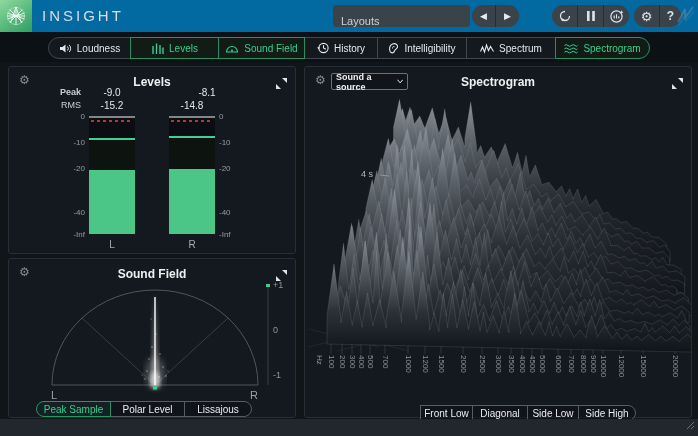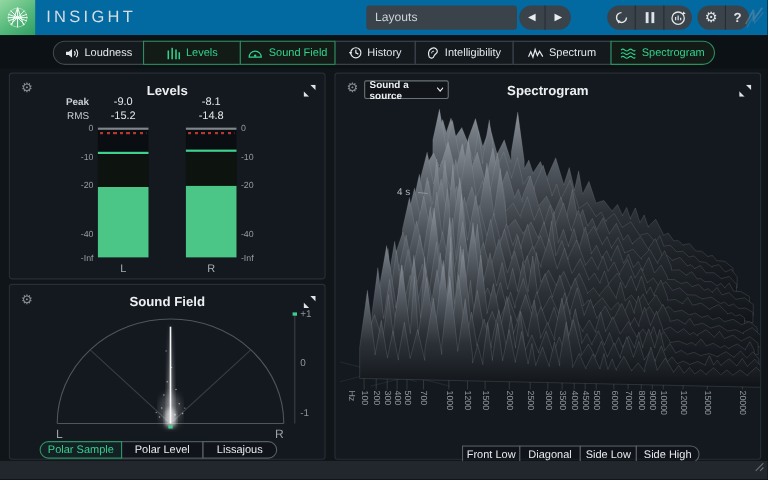--- a/index.html
+++ b/index.html
@@ -5,21 +5,21 @@
   html,body{margin:0;padding:0;background:#0f1419;}
   .window{position:relative;width:698px;height:436px;overflow:hidden;background:#10151a;
     font-family:"Liberation Sans","DejaVu Sans",sans-serif;color:#d5dbdf;}
   
   .topbar{position:absolute;left:0;top:0;width:698px;height:32px;background:#0369a1;}
   .logo{position:absolute;left:0;top:0;width:32px;height:32px;
     background:linear-gradient(145deg,#92d8a2 0%,#55b87a 55%,#2f9e63 100%);
     display:flex;align-items:center;justify-content:center;}
   .app-title{position:absolute;left:42px;top:7px;font-size:15px;letter-spacing:3px;color:#d7dde1;}
   .layouts{position:absolute;left:333px;top:5px;width:137px;height:22px;background:#3a424a;
-    border-radius:3px;display:flex;align-items:center;padding-left:8px;box-sizing:border-box;
+    border-radius:3px;display:flex;align-items:flex-end;padding-left:8px;box-sizing:border-box;
     font-size:11px;color:#ccd3d8;}
   .navpair{position:absolute;left:472px;top:5px;height:22px;display:flex;background:#3a424a;border-radius:11px;}
   .navbtn{width:23px;height:22px;display:flex;align-items:center;justify-content:center;
     color:#e8ecef;font-size:9px;font-family:"DejaVu Sans",sans-serif;}
   .navbtn+.navbtn{border-left:1px solid #262d34;}
   .icongroup{position:absolute;top:5px;height:22px;display:flex;background:#3a424a;border-radius:11px;}
   .icbtn{width:25px;height:22px;display:flex;align-items:center;justify-content:center;color:#dfe4e8;}
   .icbtn+.icbtn{border-left:1px solid #262d34;}
   .icbtn svg{display:block;}
   .help-q{font-size:12px;font-weight:bold;color:#dfe4e8;}
@@ -210,21 +210,21 @@
           <polygon points="6,0 11,0 11,5" fill="#dfe3e6"></polygon>
           <polygon points="0,6 0,11 5,11" fill="#dfe3e6"></polygon>
         </svg>
     </span>
 
     <div class="hdr-lab" style="top:20px;font-weight:bold;">Peak</div>
     <div class="hdr-lab" style="top:33px;">RMS</div>
 
     <div class="mval" style="left:80px;top:20px;">-9.0</div>
     <div class="mval" style="left:80px;top:33px;">-15.2</div>
-    <div class="mval" style="left:160px;top:20px;">-8.1</div>
+    <div class="mval" style="left:175px;top:20px;">-8.1</div>
     <div class="mval" style="left:160px;top:33px;">-14.8</div>
 
     <div class="tickcol ticks-left">
         <span style="top: 45px;">0</span>
         <span style="top: 71px;">-10</span>
         <span style="top: 97px;">-20</span>
         <span style="top: 141px;">-40</span>
         <span style="top: 163px;">-Inf</span>
       </div>
     <div class="tickcol ticks-right">
@@ -300,21 +300,21 @@
       <rect x="257" y="25" width="4" height="3" fill="#3ecf8e"></rect>
     </svg>
 
     <span class="sf-lab" style="left:42px;top:130px;">L</span>
     <span class="sf-lab" style="left:241px;top:130px;">R</span>
     <span class="corr-lab" style="top:21px;">+1</span>
     <span class="corr-lab" style="top:66px;">0</span>
     <span class="corr-lab" style="top:111px;">-1</span>
 
     <div class="seg" style="left:27px;top:142px;">
-      <div class="seg-btn active" style="width:75px;">Polar Sample</div>
+      <div class="seg-btn active" style="width:75px;">Peak Sample</div>
       <div class="seg-btn" style="width:75px;">Polar Level</div>
       <div class="seg-btn" style="width:68px;">Lissajous</div>
     </div>
   </div>
 
   <div class="panel" style="left:304px;top:66px;width:388px;height:352px;">
     <span class="gear">⚙</span>
     <div class="panel-title">Spectrogram</div>
     <span class="expand">
       <svg width="11" height="11" viewBox="0 0 11 11">

